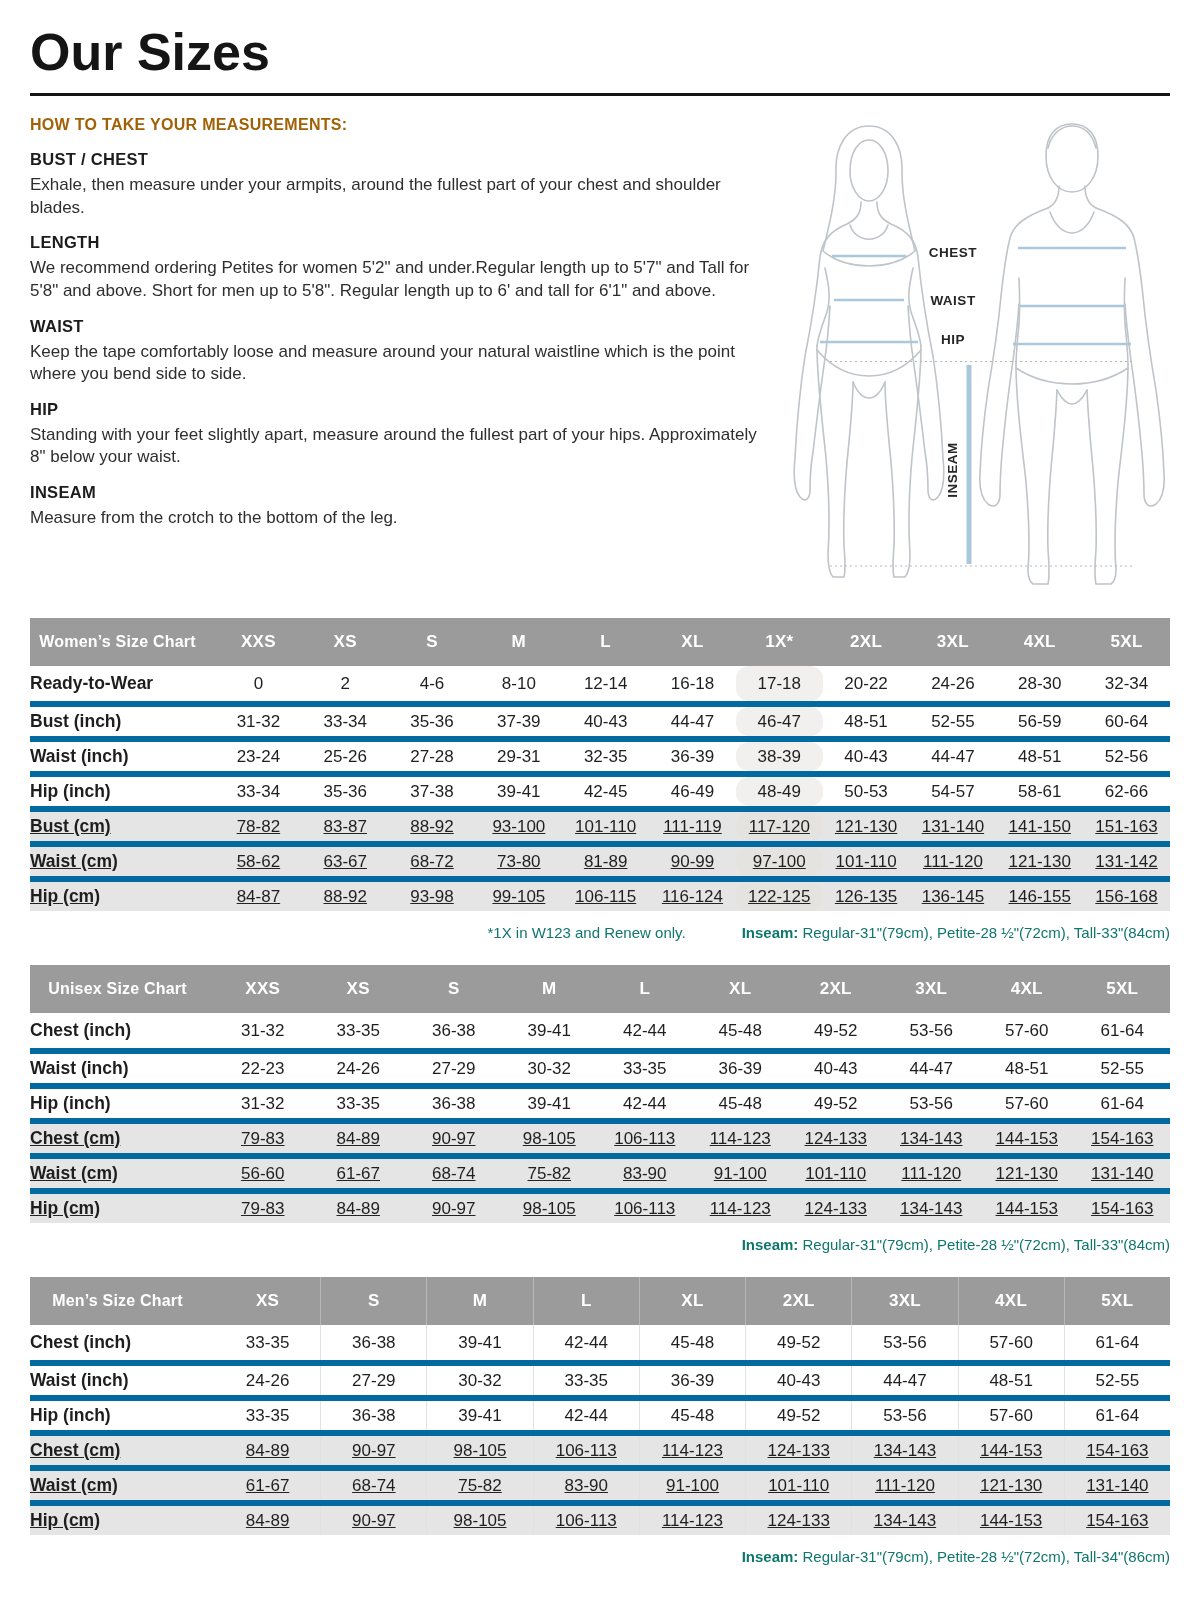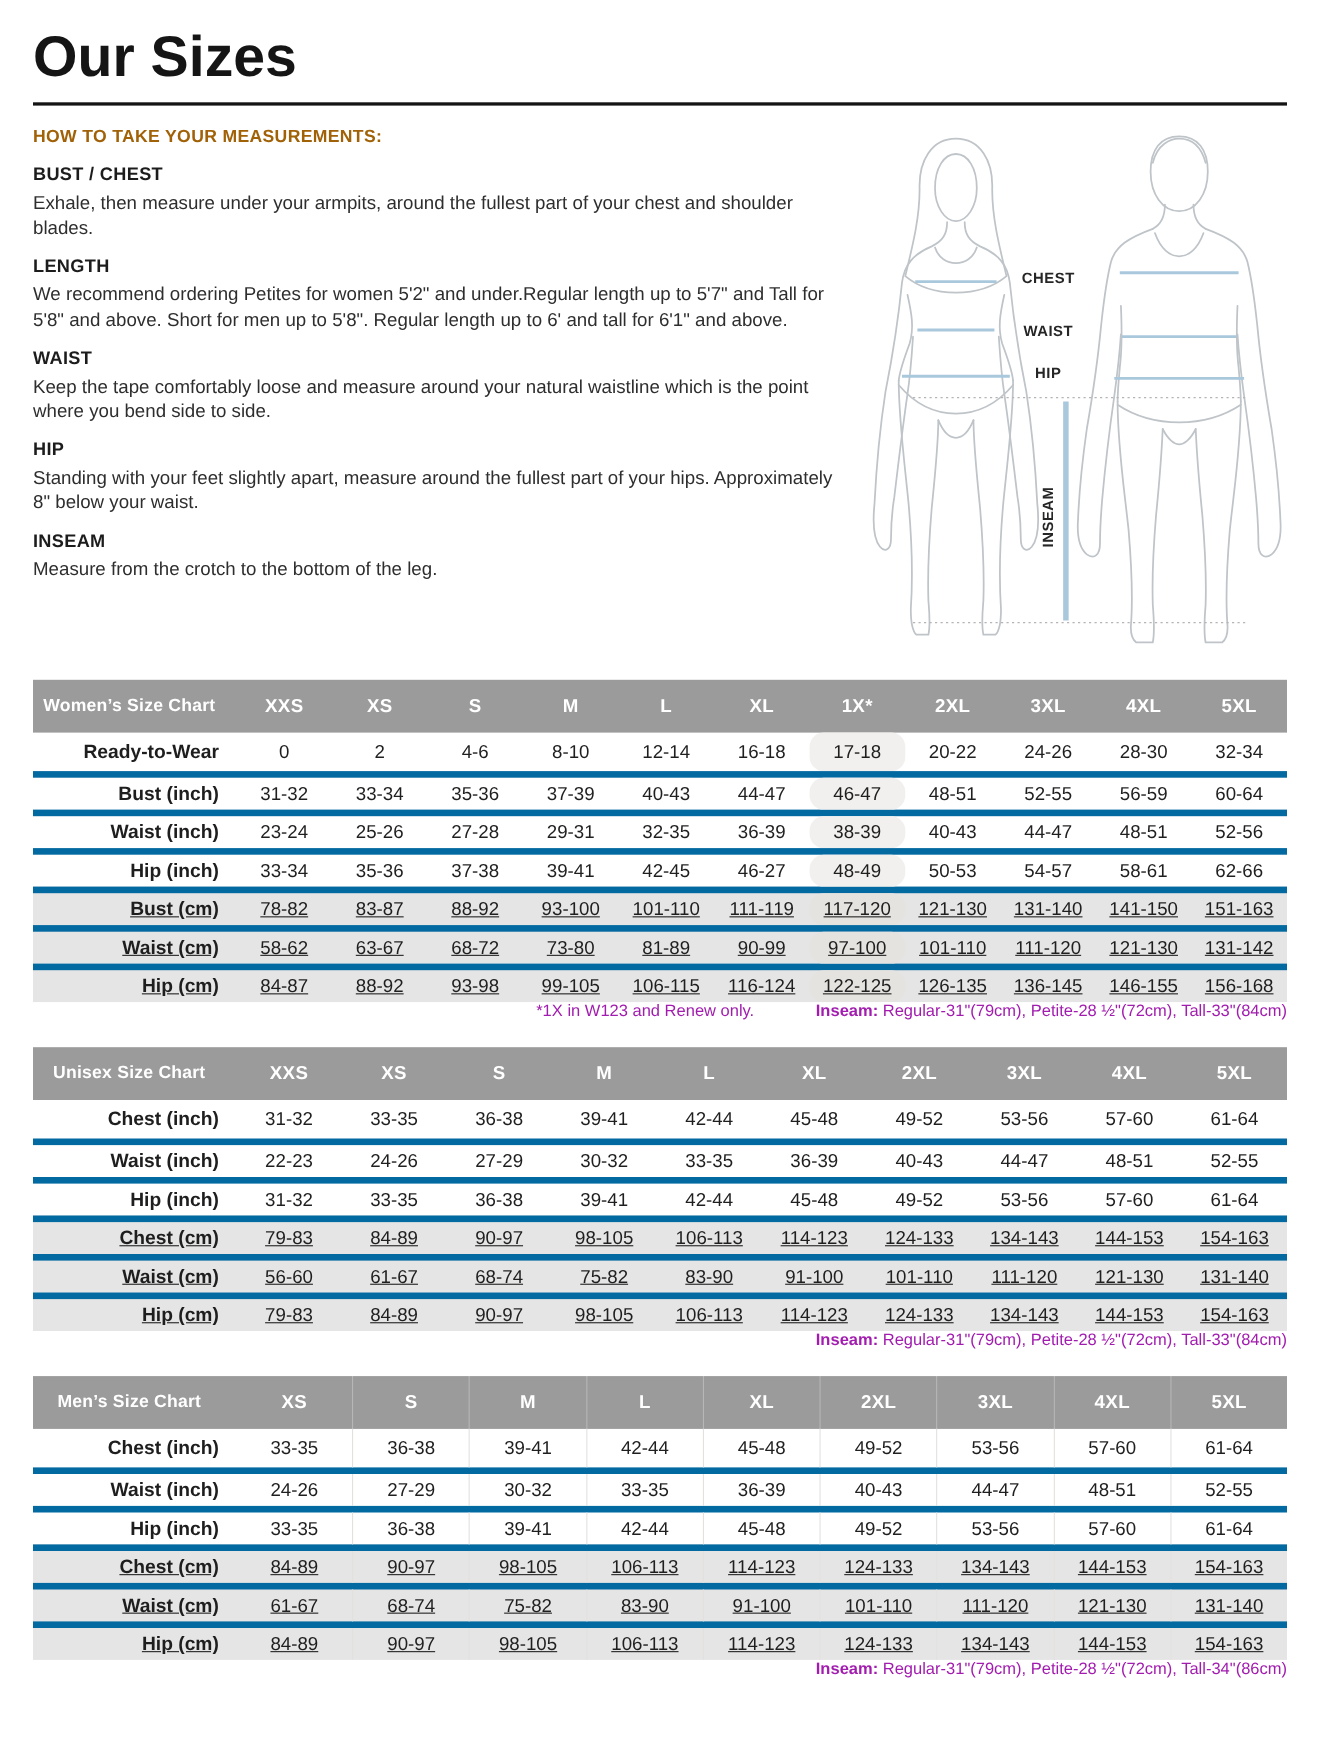--- a/index.html
+++ b/index.html
@@ -19,36 +19,36 @@
   .msection .mtitle { font-size:16.5px; font-weight:700; letter-spacing:.3px; color:#1c1c1c; }
   .msection .mbody { font-size:17px; line-height:1.33; color:#2e2e2e; margin-top:5px; }
 
   .diagram { flex:1; display:flex; justify-content:flex-end; padding-top:2px; }
   .diagram svg { display:block; }
 
   
   .size-table { margin-top:24px; }
   .trow { display:flex; align-items:center; height:35px; }
   .trow.thead { background:#9b9b9b; height:48px; }
-  .tlabel { width:185px; flex:none; text-align:right; padding-right:16px;
+  .tlabel { width:185px; flex:none; padding-right:16px;
             font-weight:700; font-size:17.5px; color:#1e1e1e; }
   .thead .tlabel { text-align:center; color:#ffffff; font-size:16px; font-weight:700;
                    letter-spacing:.2px; padding-right:10px; }
   .tcell { flex:1; text-align:center; font-size:17px; color:#1f1f1f;
            height:100%; display:flex; align-items:center; justify-content:center; }
   .thead .tcell { color:#ffffff; font-weight:700; font-size:17px; letter-spacing:.3px; }
   .trow.tbody.lined { border-top:6px solid #0369a1; }
   .trow.tbody.shaded { background:#e5e5e5;text-decoration:underline; }
   .tcell.hl { background:#f1f0ee;border-radius:13px; }
   .shaded .tcell.hl { background:#e5e3e0; }
   .with-vseps .tbody .tcell + .tcell { border-left:1px solid #e3e1de; }
   .with-vseps .thead .tcell + .tcell { border-left:1px solid rgba(255,255,255,.28); }
 
-  .footnotes { display:flex; justify-content:flex-end; gap:56px; 
-               font-size:15px; color:#a21caf; }
+  .footnotes { display:flex; justify-content:flex-end; gap:56px; margin-top:13px;
+               font-size:15px; color:#0f766e; }
   .footnote b { font-weight:700; }
 </style>
 </head>
 <body>
 
 <div class="page" data-name="size-guide-page">
 
   <h1 data-name="page-title">Our Sizes</h1>
   <hr class="title-rule" data-name="title-divider">
 
@@ -194,21 +194,21 @@
           <div class="tcell" data-name="table-cell">48-51</div>
           <div class="tcell" data-name="table-cell">52-56</div>
         </div>
         <div class="trow tbody lined" data-name="table-row">
           <div class="tlabel" data-name="row-label">Hip (inch)</div>
           <div class="tcell" data-name="table-cell">33-34</div>
           <div class="tcell" data-name="table-cell">35-36</div>
           <div class="tcell" data-name="table-cell">37-38</div>
           <div class="tcell" data-name="table-cell">39-41</div>
           <div class="tcell" data-name="table-cell">42-45</div>
-          <div class="tcell" data-name="table-cell">46-27</div>
+          <div class="tcell" data-name="table-cell">46-49</div>
           <div class="tcell hl" data-name="table-cell">48-49</div>
           <div class="tcell" data-name="table-cell">50-53</div>
           <div class="tcell" data-name="table-cell">54-57</div>
           <div class="tcell" data-name="table-cell">58-61</div>
           <div class="tcell" data-name="table-cell">62-66</div>
         </div>
         <div class="trow tbody shaded lined" data-name="table-row">
           <div class="tlabel" data-name="row-label">Bust (cm)</div>
           <div class="tcell" data-name="table-cell">78-82</div>
           <div class="tcell" data-name="table-cell">83-87</div>

